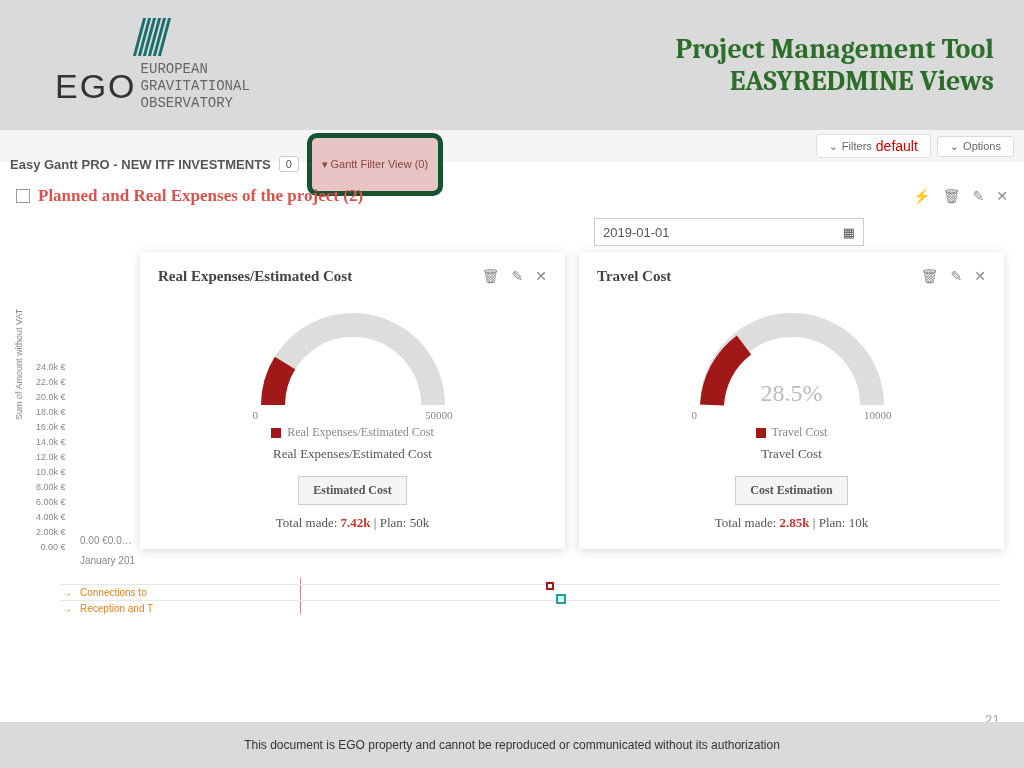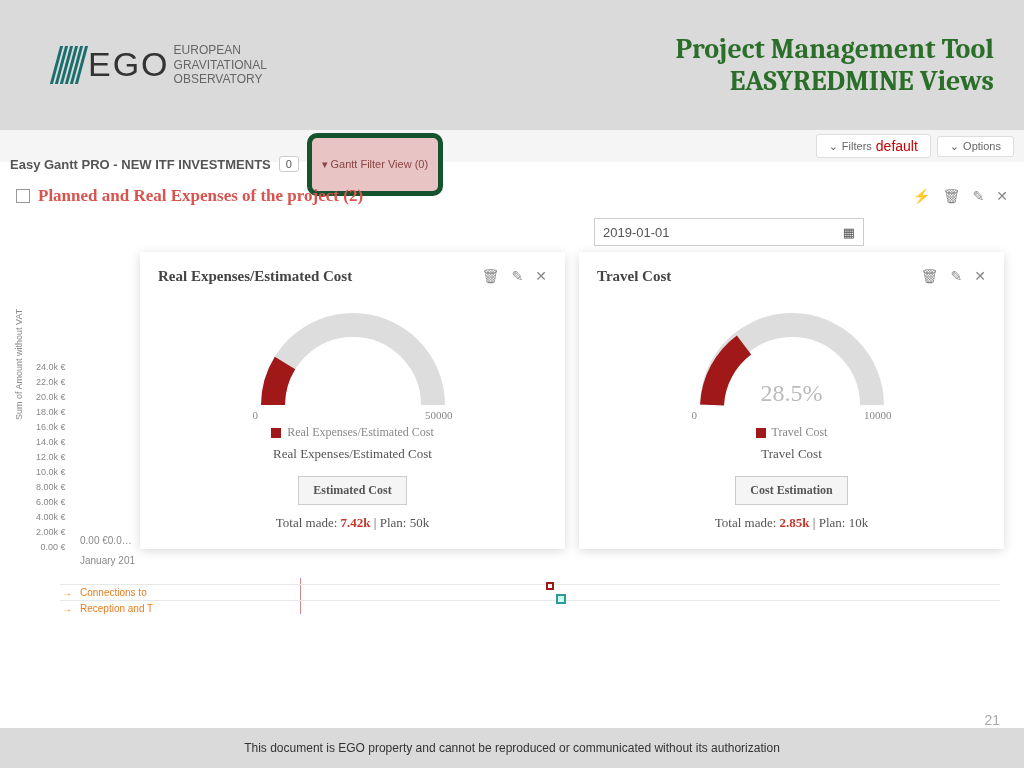--- a/index.html
+++ b/index.html
@@ -1,23 +1,23 @@
 <!DOCTYPE html>
 <html><head>
 <meta charset="utf-8">
 <style>
 * { margin: 0; padding: 0; box-sizing: border-box; }
 body { font-family: Arial, sans-serif; background: #fff; width: 1024px; height: 768px; overflow: hidden; position: relative; }
 .header-band { background: #dadada; height: 130px; display: flex; align-items: center; justify-content: space-between; padding: 0 30px 0 55px; }
-.logo-block { display: flex; align-items: center; gap: 5px; }
+.logo-block { display: flex; align-items: center; gap: 5px; flex-direction: column; }
 .logo-stripes { display: flex; gap: 2px; }
 .logo-stripes span { width: 3px; height: 38px; background: #1a6e6e; display: block; transform: skewX(-15deg); }
 .logo-text { display: flex; align-items: center; gap: 4px; }
 .logo-ego { font-size: 34px; font-weight: 400; color: #333; letter-spacing: 2px; }
-.logo-sub { font-size: 12px; color: #666; line-height: 1.2; }
+.logo-sub { font-size: 14px; color: #666; line-height: 1.2; font-family: Liberation Mono, monospace; }
 .title-block { text-align: right; }
 .title-line { font-size: 28px; font-weight: 700; color: #2a6e2a; font-family: Cambria, Georgia, serif; }
 .toolbar { background: #f5f5f5; height: 32px; display: flex; align-items: center; padding: 0 10px; font-size: 12px; color: #555; justify-content: space-between; }
 .toolbar-left { display: flex; align-items: center; gap: 8px; margin-top: 36px; }
 .tb-title { font-weight: 700; color: #555; font-size: 13px; }
 .badge-zero { background: #fff; border: 1px solid #ccc; border-radius: 3px; padding: 1px 6px; font-size: 11px; }
 .filter-btn { background: #e8c4c4; border: 5px solid #14532d; border-radius: 10px; padding: 20px 10px; font-size: 11px; color: #844; }
 .toolbar-right { display: flex; gap: 6px; align-items: center; }
 .tb-btn { background: #fff; border: 1px solid #ddd; border-radius: 3px; padding: 3px 12px; font-size: 11px; color: #666; display: flex; align-items: center; gap: 4px; }
 .red-small { color: #c00; font-size: 14px; }
@@ -47,21 +47,21 @@
 .y-axis { position: absolute; left: 36px; top: 360px; font-size: 9px; color: #888; text-align: right; line-height: 15px; }
 .y-axis-label { position: absolute; left: 14px; top: 420px; font-size: 9px; color: #888; transform: rotate(-90deg); transform-origin: left top; white-space: nowrap; }
 .x-origin { position: absolute; left: 80px; top: 535px; font-size: 10px; color: #888; }
 .x-jan { position: absolute; left: 80px; top: 555px; font-size: 10px; color: #888; }
 .gantt-rows { position: absolute; left: 60px; top: 584px; font-size: 10px; color: #e67e22; }
 .gantt-rows div { border-top: 1px solid #e8e8e8; padding: 2px 0 2px 20px; width: 940px; position: relative; white-space: nowrap; overflow: hidden; }
 .gantt-rows .arrow { color: #e67e22; position: absolute; left: 2px; }
 .gantt-marker1 { position: absolute; left: 546px; top: 582px; width: 8px; height: 8px; border: 2px solid #a01818; }
 .gantt-marker2 { position: absolute; left: 556px; top: 594px; width: 10px; height: 10px; border: 2px solid #2a9a9a; background: #cfe; }
 .gantt-vline { position: absolute; left: 300px; top: 578px; width: 1px; height: 36px; background: #c88; }
-.footer-band { position: absolute; bottom: 0; left: 0; right: 0; height: 40px; background: #dadada; display: flex; align-items: center; justify-content: center; font-size: 12px; color: #333; }
+.footer-band { position: absolute; bottom: 0; left: 0; right: 0; height: 46px; background: #dadada; display: flex; align-items: center; justify-content: center; font-size: 12px; color: #333; }
 .page-num { position: absolute; right: 24px; bottom: 40px; font-size: 14px; color: #aaa; margin-top: 16px; }
 .dots-row { position: absolute; left: 175px; top: 275px; display: flex; gap: 10px; }
 .dots-row span { width: 10px; height: 10px; background: #888; border-radius: 2px; }
 .dots-row span.big { width: 16px; height: 16px; background: #a01818; border-radius: 50%; margin-top: -3px; }
 </style>
 </head>
 <body>
 
 <div class="header-band">
   <div class="logo-block">

